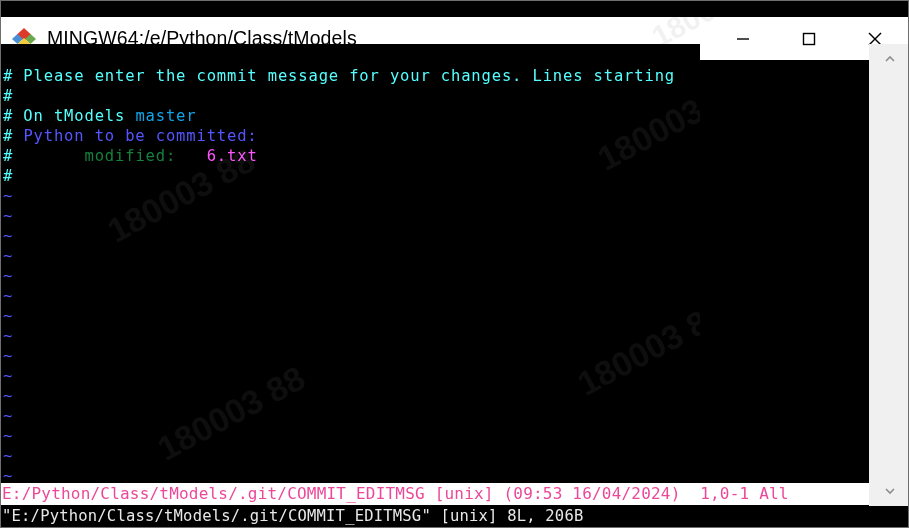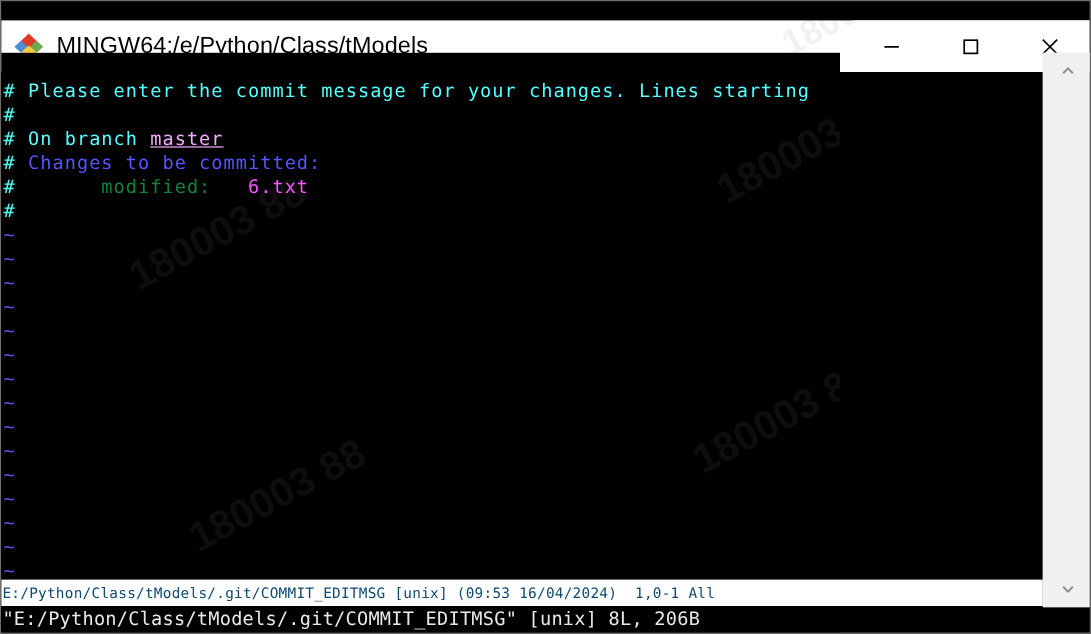--- a/index.html
+++ b/index.html
@@ -101,23 +101,23 @@
   }
 
   
   .statusline {
     position: absolute;
     left: 0;
     bottom: 22px;
     width: 868px;
     height: 22px;
     background: #ffffff;
-    color: #0c4a6e;
-    font-family: "DejaVu Sans Mono", monospace;
-    font-size: 12px;
+    color: #ec4899;
+    font-family: "DejaVu Sans Mono", monospace;
+    font-size: 16px;
     line-height: 22px;
     white-space: pre;
     overflow: hidden;
     letter-spacing: 0.2px;
     box-sizing: border-box;
     padding-left: 1px;
   }
   .msgline {
     position: absolute;
     left: 0;
@@ -227,22 +227,22 @@
         </svg>
       </div>
     </div>
   </div>
 
   <div class="term">
     <div class="term-inner">
       <div id="buffer-lines">
           <div class="line"><span style="color: rgb(85, 255, 255);"># Please enter the commit message for your changes. Lines starting</span></div>
           <div class="line"><span style="color: rgb(85, 255, 255);">#</span></div>
-          <div class="line"><span style="color: rgb(85, 255, 255);"># On branch </span><span style="color: #f0abfc; text-decoration: underline;">master</span></div>
-          <div class="line"><span style="color: rgb(85, 255, 255);"># </span><span style="color: rgb(85, 85, 255);">Changes to be committed:</span></div>
+          <div class="line"><span style="color: rgb(85, 255, 255);"># On tModels </span><span style="color: #0ea5e9;">master</span></div>
+          <div class="line"><span style="color: rgb(85, 255, 255);"># </span><span style="color: rgb(85, 85, 255);">Python to be committed:</span></div>
           <div class="line"><span style="color: rgb(85, 255, 255);">#       </span><span style="color: #15803d;">modified:</span><span style="color: rgb(85, 255, 255);">   </span><span style="color: rgb(255, 85, 255);">6.txt</span></div>
           <div class="line"><span style="color: rgb(85, 255, 255);">#</span></div>
         </div>
       <div id="tilde-lines">
           <div class="tilde" style="color: rgb(85, 85, 255);">~</div>
           <div class="tilde" style="color: rgb(85, 85, 255);">~</div>
           <div class="tilde" style="color: rgb(85, 85, 255);">~</div>
           <div class="tilde" style="color: rgb(85, 85, 255);">~</div>
           <div class="tilde" style="color: rgb(85, 85, 255);">~</div>
           <div class="tilde" style="color: rgb(85, 85, 255);">~</div>

